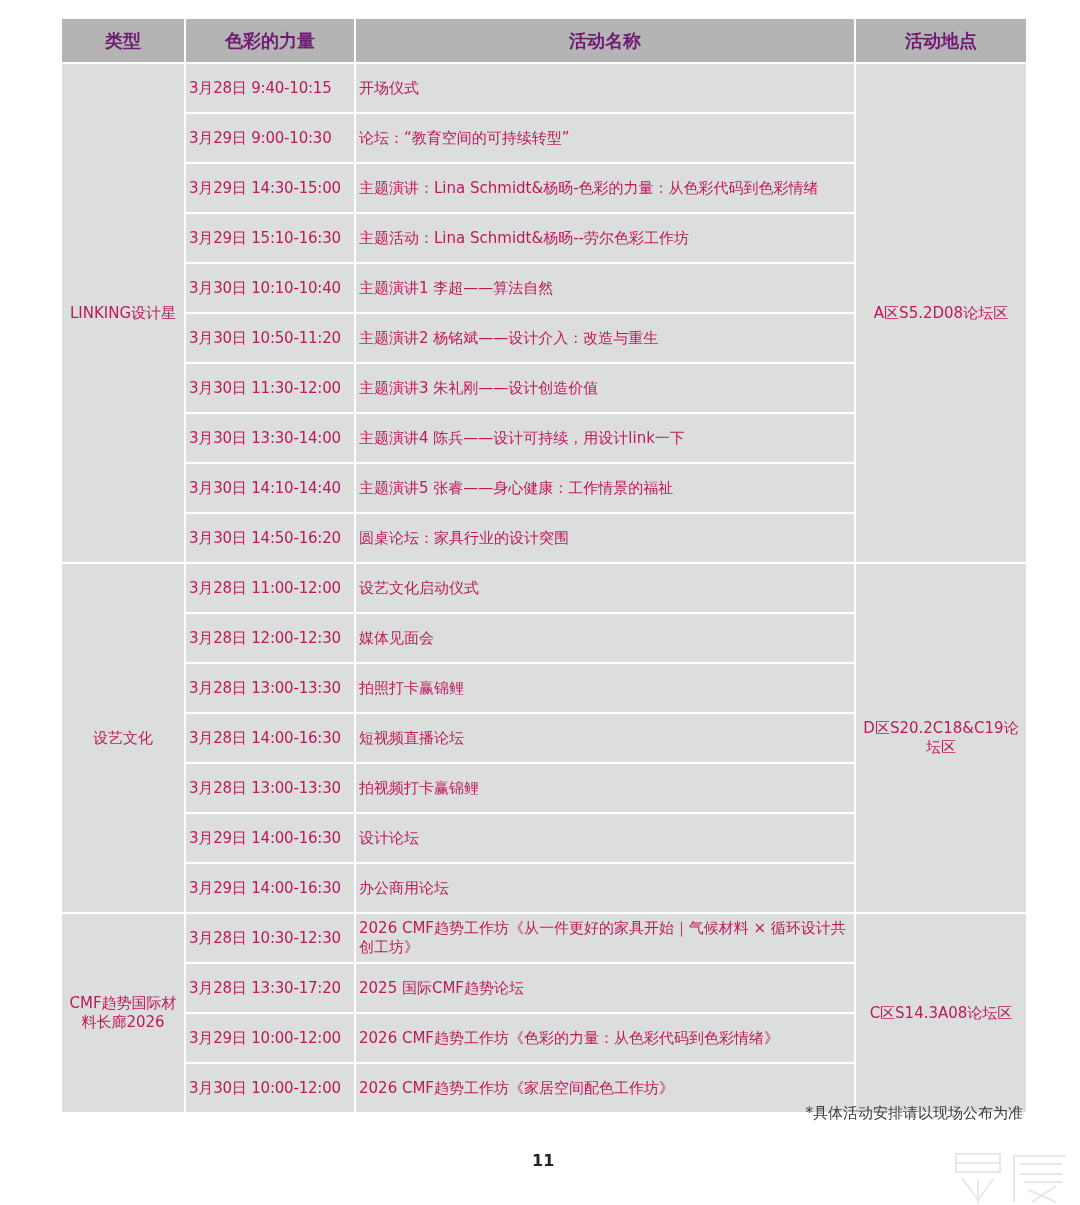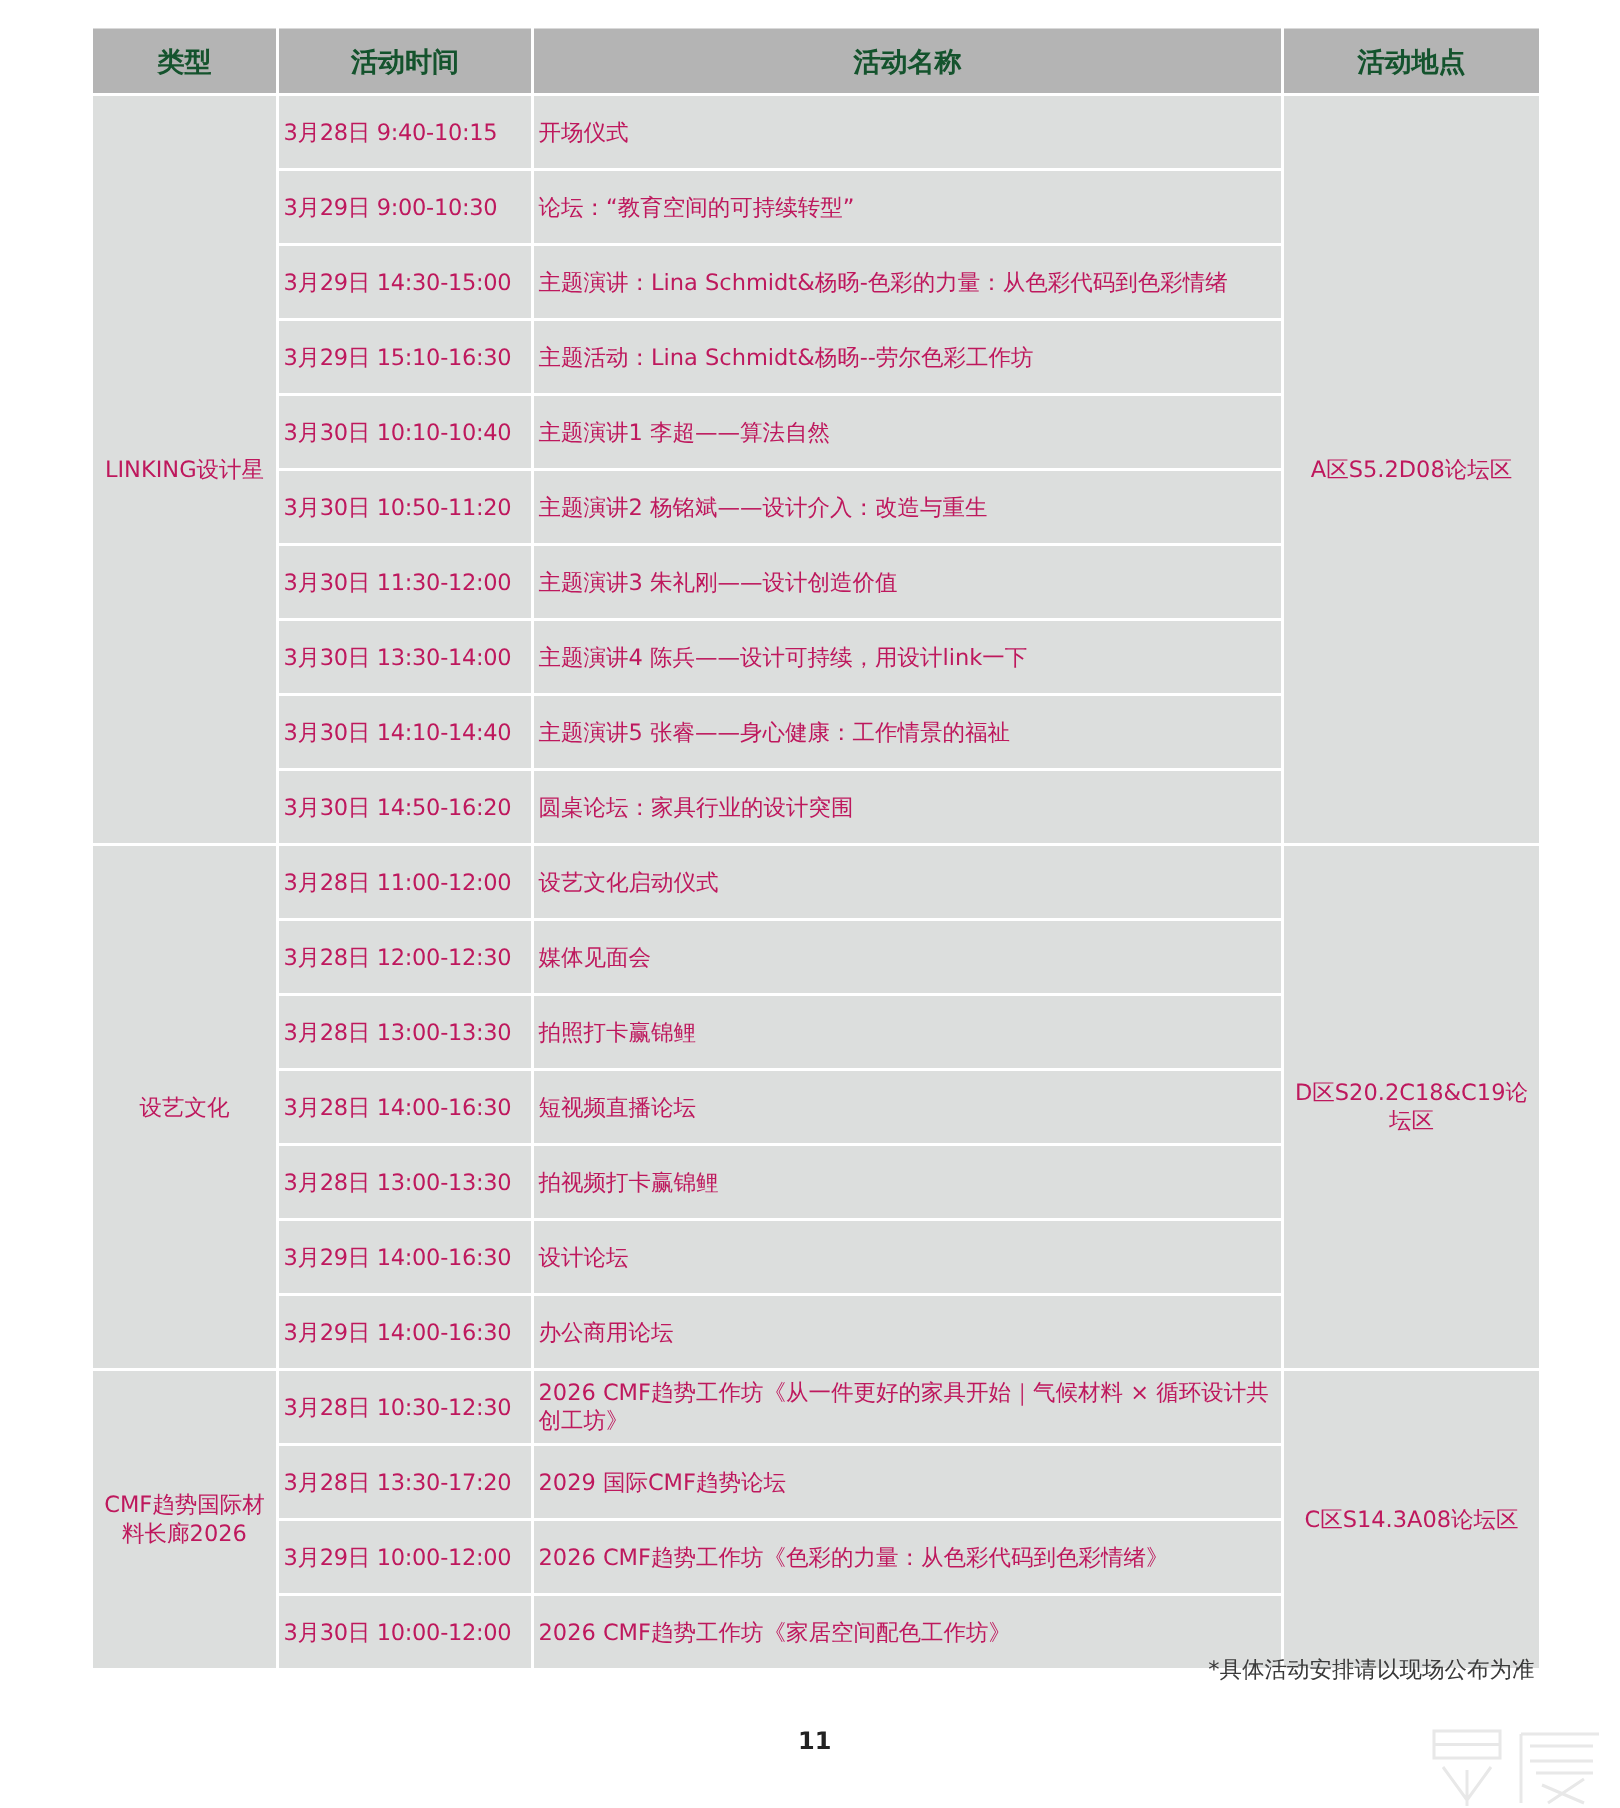--- a/index.html
+++ b/index.html
@@ -24,21 +24,21 @@
     border-spacing: 2px;
     margin-left: -2px;
     margin-top: -2px;
     table-layout: fixed;
   }
   .sched th {
     background: #b4b4b4;
     height: 43px;
     font-size: 18px;
     font-weight: bold;
-    color: #14532d;
+    color: #701a75;
     text-align: center;
     padding: 0;
   }
   .sched td {
     background: #dcdedd;
     font-size: 15px;
     color: #be185d;
     padding: 0 0 0 3px;
     height: 48px;
     line-height: 19px;
@@ -82,21 +82,21 @@
 <table class="sched">
   <colgroup>
     <col style="width:122px">
     <col style="width:168px">
     <col style="width:498px">
     <col style="width:170px">
   </colgroup>
   <thead>
     <tr>
       <th>类型</th>
-      <th>活动时间</th>
+      <th>色彩的力量</th>
       <th>活动名称</th>
       <th>活动地点</th>
     </tr>
   </thead>
   <tbody>
 
     <tr>
       <td class="cat" rowspan="10">LINKING设计星</td>
       <td class="time">3月28日 9:40-10:15</td>
       <td>开场仪式</td>
@@ -171,21 +171,21 @@
     </tr>
 
     <tr>
       <td class="cat" rowspan="4">CMF趋势国际材料长廊2026</td>
       <td class="time">3月28日 10:30-12:30</td>
       <td>2026 CMF趋势工作坊《从一件更好的家具开始｜气候材料 × 循环设计共创工坊》</td>
       <td class="loc" rowspan="4">C区S14.3A08论坛区</td>
     </tr>
     <tr>
       <td class="time">3月28日 13:30-17:20</td>
-      <td>2029 国际CMF趋势论坛</td>
+      <td>2025 国际CMF趋势论坛</td>
     </tr>
     <tr>
       <td class="time">3月29日 10:00-12:00</td>
       <td>2026 CMF趋势工作坊《色彩的力量：从色彩代码到色彩情绪》</td>
     </tr>
     <tr>
       <td class="time">3月30日 10:00-12:00</td>
       <td>2026 CMF趋势工作坊《家居空间配色工作坊》</td>
     </tr>
   </tbody>

